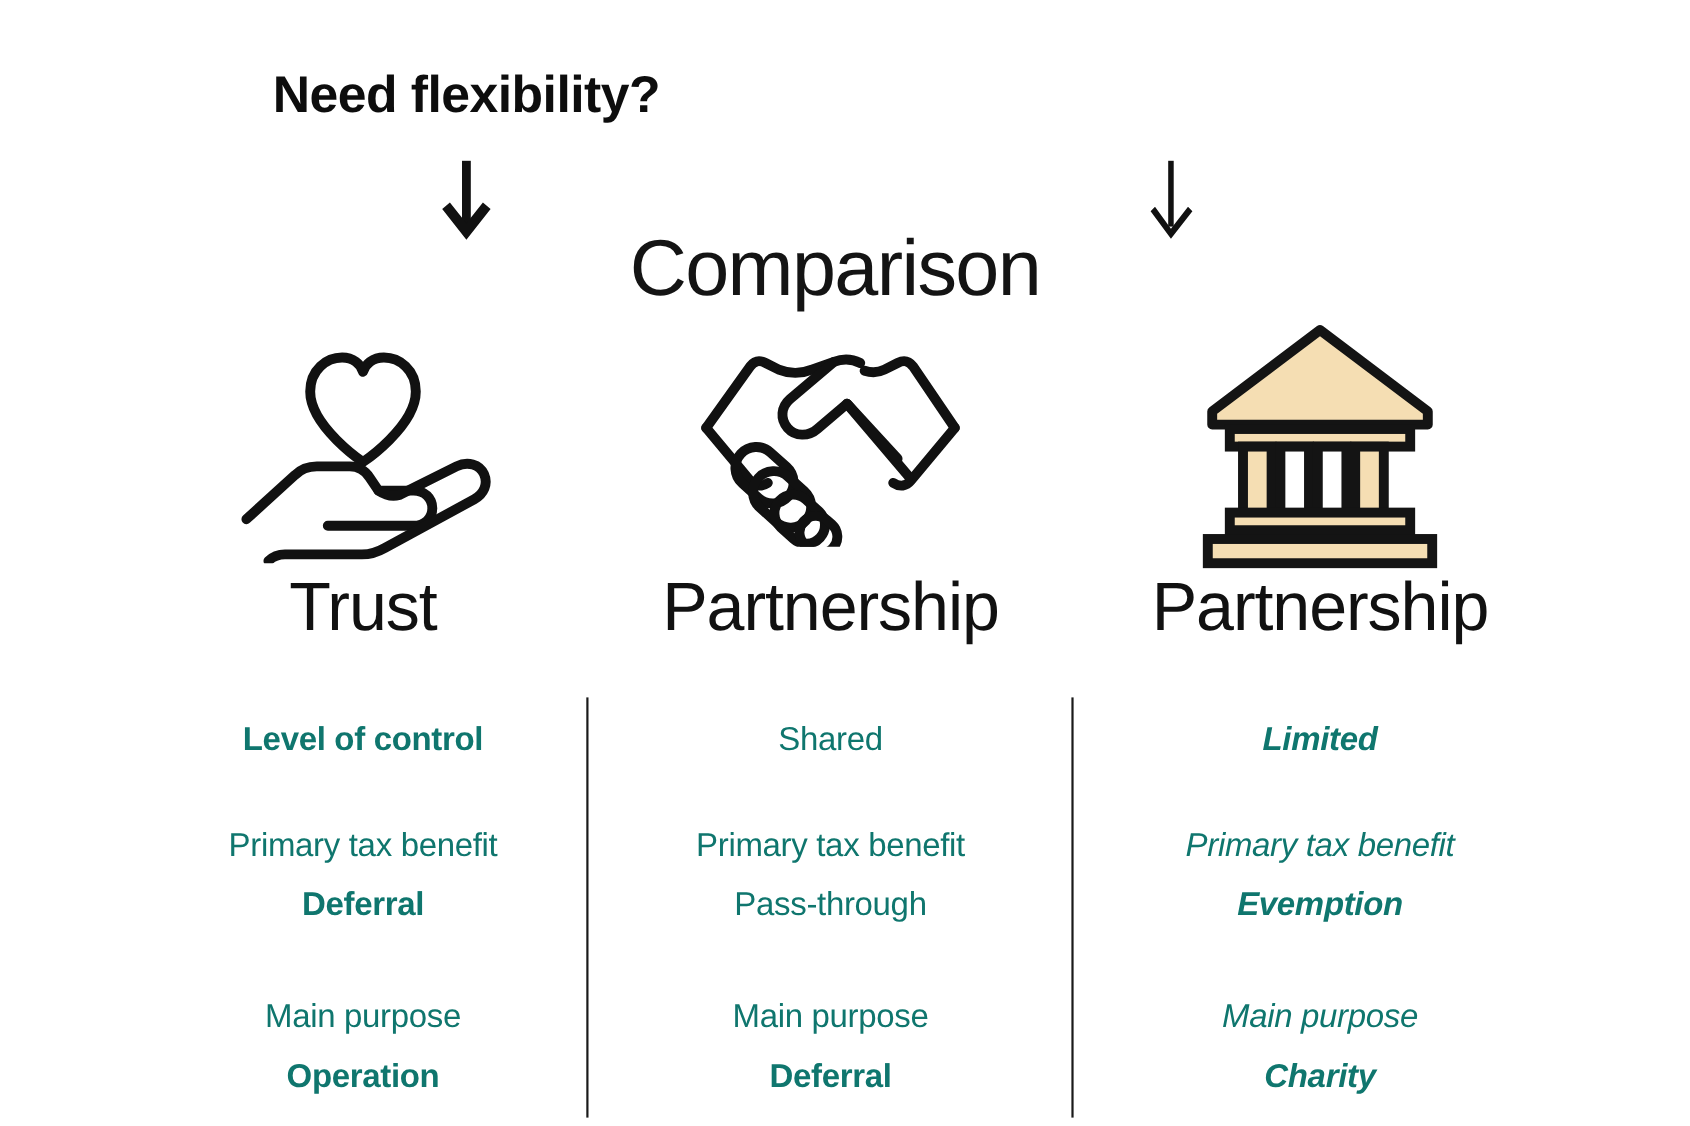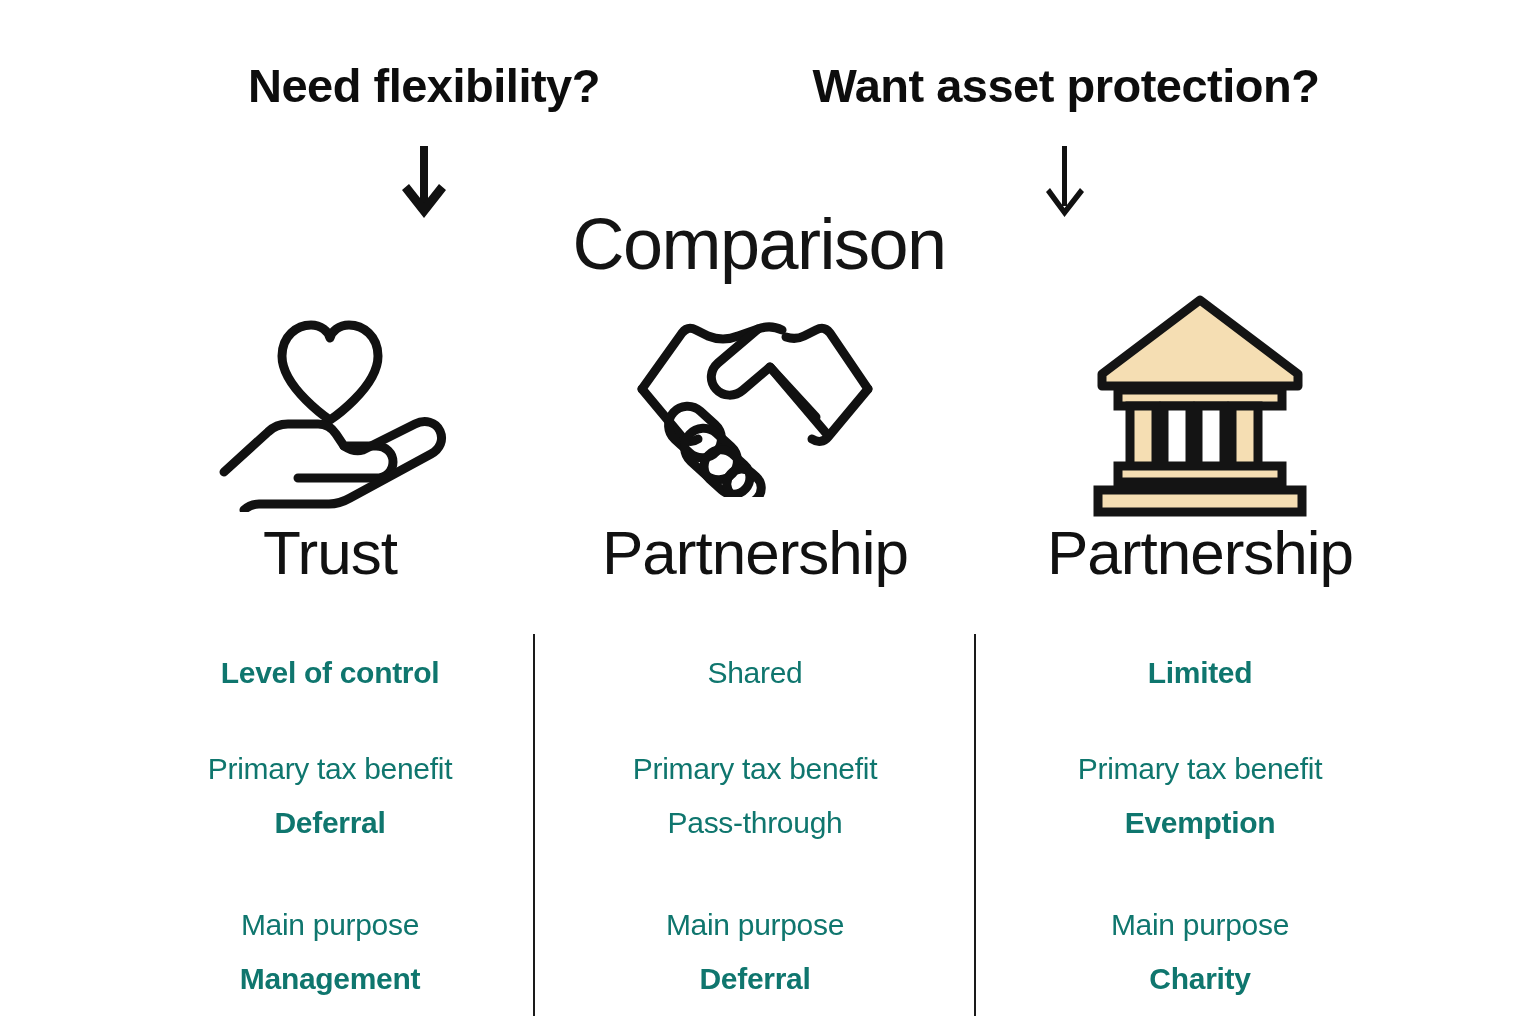--- a/index.html
+++ b/index.html
@@ -81,21 +81,21 @@
   #divider-2{left:974px;}
 
   
   .rows{
     position:absolute;
     top:636px;
     text-align:center;
   }
   #rows-0{left:130px;width:400px;}
   #rows-1{left:555px;width:400px;}
-  #rows-2{left:1000px;width:400px;}
+  #rows-2{left:1000px;width:400px;font-style:italic;}
 
   .row{margin-bottom:0;}
   .cell{
     font-size:30px;
     line-height:1.0;
     color:#0f766e;
     letter-spacing:-0.3px;
     white-space:nowrap;
   }
   .cell.bold{font-weight:700;}
@@ -116,21 +116,20 @@
 
   <div class="question" id="q-left">Need flexibility?</div>
 
   <div class="arrow-wrap" id="arrow-left">
     <svg width="52" height="80" viewBox="0 0 52 80">
       <rect x="22" y="0" width="8" height="58" fill="#111111"></rect>
       <path d="M4 44 L26 72 L48 44 L41 38 L26 57 L11 38 Z" fill="#111111"></path>
     </svg>
   </div>
 
-  <div class="question" id="q-right">Want asset protection?</div>
 
   <div class="arrow-wrap" id="arrow-right">
     <svg width="52" height="80" viewBox="0 0 52 80">
       <rect x="23" y="0" width="5" height="60" fill="#111111"></rect>
       <path d="M7 46 L25.5 71 L45 46 L41 42 L25.5 62 L11 42 Z" fill="#111111"></path>
     </svg>
   </div>
 
   <div class="main-title">
     <span>Comparison</span>
@@ -198,21 +197,21 @@
   <div class="rows" id="rows-0">
     <div class="row">
       <div class="cell bold r1">Level of control</div>
     </div>
     <div class="row">
       <div class="cell reg r2-label">Primary tax benefit</div>
       <div class="cell bold r2-value">Deferral</div>
     </div>
     <div class="row">
       <div class="cell reg r3-label">Main purpose</div>
-      <div class="cell bold r3-value">Management</div>
+      <div class="cell bold r3-value">Operation</div>
     </div>
   </div>
 
   <div class="rows" id="rows-1">
     <div class="row">
       <div class="cell reg r1">Shared</div>
     </div>
     <div class="row">
       <div class="cell reg r2-label">Primary tax benefit</div>
       <div class="cell reg r2-value">Pass-through</div>

